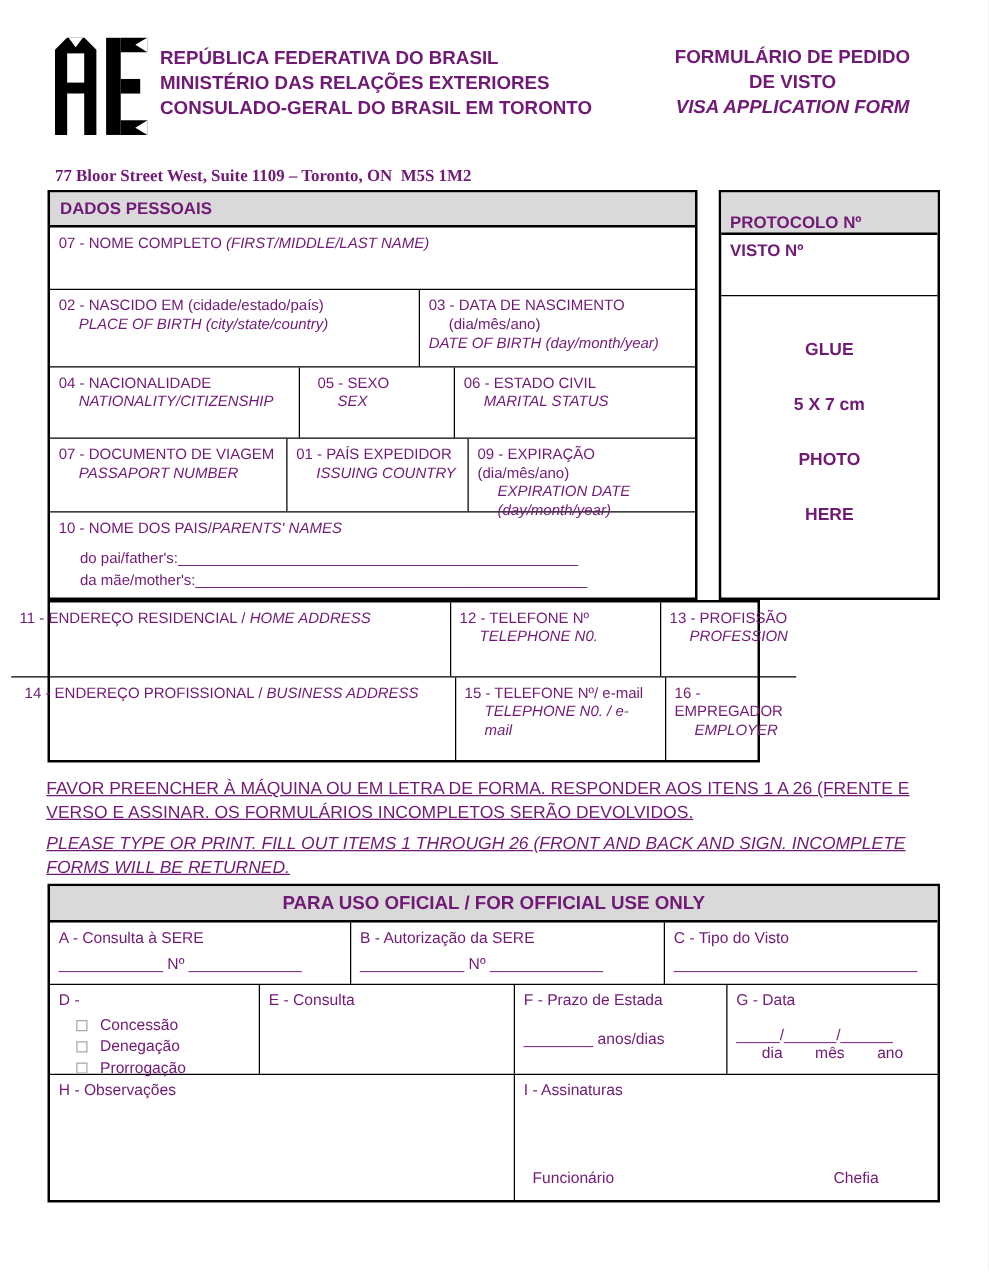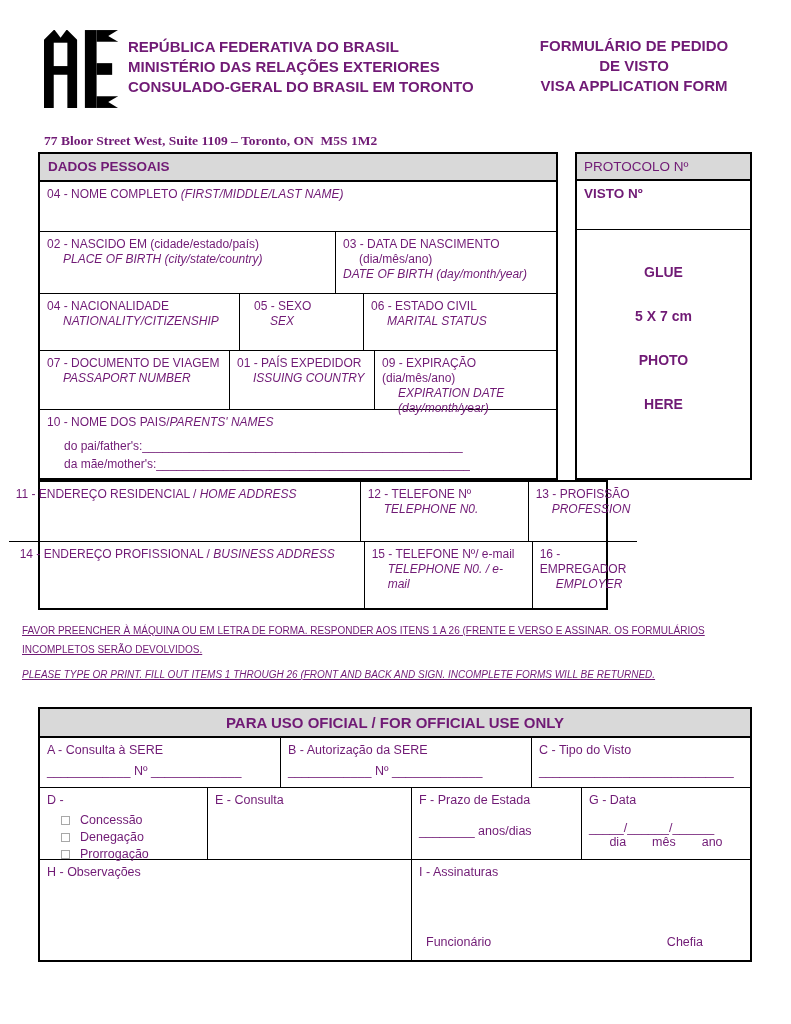--- a/index.html
+++ b/index.html
@@ -6,21 +6,21 @@
   html,body { background:#e8e8e8; }
   .page {
     position:relative; width:791px; height:1024px; background:#fff;
     font-family:"Liberation Sans", sans-serif; color:#701a75; overflow:hidden;
     margin:0 auto;
   }
   
   .logo { position:absolute; left:44px; top:30px; width:74px; height:78px; }
   .org { position:absolute; left:128px; top:37px; font-weight:bold; font-size:15px; line-height:20px; }
   .title-block { position:absolute; left:498px; top:36px; width:272px; text-align:center; font-weight:bold; font-size:15px; line-height:20px; }
-  .title-block .it { }
+  .title-block .it { font-style:italic; }
   .addr { position:absolute; left:44px; top:100px; font-family:"Liberation Serif", serif; font-weight:bold; font-size:13.5px; line-height:16.5px; white-space:pre; }
   
   .lbl { font-size:12px; line-height:15px; }
   .sub { font-style:italic; }
   .ind { padding-left:16px; }
   .cellpad { padding:5px 7px; }
   
   .ptable { position:absolute; left:38px; top:152px; width:714px; height:458px; }
   .lbox { position:absolute; left:0; top:0; width:520px; height:328px; border:2px solid #000; display:flex; flex-direction:column; background:#fff; }
   .sec-h { height:28px; background:#d9d9d9; border-bottom:2px solid #000; font-weight:bold; font-size:13.5px; padding:5px 8px; }
@@ -30,32 +30,32 @@
   .br { border-right:1px solid #000; }
   .r01 { height:50px; }
   .r02 { height:62px; }
   .r03 { height:57px; }
   .r04 { height:59px;align-items:flex-end; }
   .r10 { flex:1; flex-direction:column; display:flex; }
   .parent-line { display:flex; font-size:12px; padding:4px 7px 0 24px; }
   .uline { letter-spacing:0; white-space:nowrap; overflow:hidden; }
   
   .rbox { position:absolute; left:537px; top:0; width:177px; height:328px; border:2px solid #000; display:flex; flex-direction:column; background:#fff; }
-  .rbox .hd { height:27px; background:#d9d9d9; border-bottom:2px solid #000; font-weight:normal; font-size:13.5px; padding:5px 7px; }
+  .rbox .hd { height:27px; background:#d9d9d9; border-bottom:2px solid #000; font-weight:bold; font-size:13.5px; padding:16px 7px; }
   .rbox .visto { height:49px; border-bottom:1px solid #000; font-weight:bold; font-size:13.5px; padding:5px 7px; }
   .photo { flex:1; display:flex; flex-direction:column; align-items:center; padding-top:34px; gap:28px; font-weight:bold; font-size:14px; }
   
   .bband { position:absolute; left:0; top:328px; width:570px; height:130px; border:2px solid #000; display:flex; flex-direction:column; background:#fff;align-items:center; }
   .b-r1 { height:60px; display:flex; border-bottom:1px solid #000; }
   .b-r2 { flex:1; display:flex; }
   .c-11 { width:352px; }
   .c-12 { width:168px; }
   .c-13 { flex:1; }
   
-  .instr { position:absolute; left:22px; top:621px; width:714px; font-size:10px; line-height:19px; }
+  .instr { position:absolute; left:37px; top:621px; width:714px; font-size:14px; line-height:19px; }
   .instr p { text-decoration:underline; }
   .instr .en { font-style:italic; margin-top:6px; }
   
   .otable { position:absolute; left:38px; top:707px; width:714px; height:255px; border:2px solid #000; display:flex; flex-direction:column; background:#fff; }
   .o-h { height:29px; background:#d9d9d9; border-bottom:2px solid #000; font-weight:bold; font-size:15px; text-align:center; padding-top:5px; }
   .o-r1 { height:50px; display:flex; border-bottom:1px solid #000; }
   .o-r2 { height:72px; display:flex; border-bottom:1px solid #000; }
   .o-r3 { flex:1; display:flex; }
   .oa { width:241px; } .ob { width:251px; } .oc { flex:1; }
   .od { width:168px; } .oe { width:204px; } .of { width:170px; } .og { flex:1; }
@@ -103,21 +103,21 @@
     <div>www.consbrastoronto.org      e-mail: consular@consbrastoronto.org</div>
   </div>
 
   <div class="ptable">
 
     <div class="lbox">
       <div class="sec-h">DADOS PESSOAIS</div>
 
       <div class="prow r01">
         <div class="pcell cellpad lbl" style="flex:1">
-          <span>04 - NOME COMPLETO </span><span class="sub">(FIRST/MIDDLE/LAST NAME)</span>
+          <span>07 - NOME COMPLETO </span><span class="sub">(FIRST/MIDDLE/LAST NAME)</span>
         </div>
       </div>
 
       <div class="prow r02">
         <div class="pcell br cellpad lbl" style="width:296px">
           <div>02 - NASCIDO EM (cidade/estado/país)</div>
           <div class="sub ind">PLACE OF BIRTH (city/state/country)</div>
         </div>
         <div class="pcell cellpad lbl" style="flex:1">
           <div>03 - DATA DE NASCIMENTO</div>

